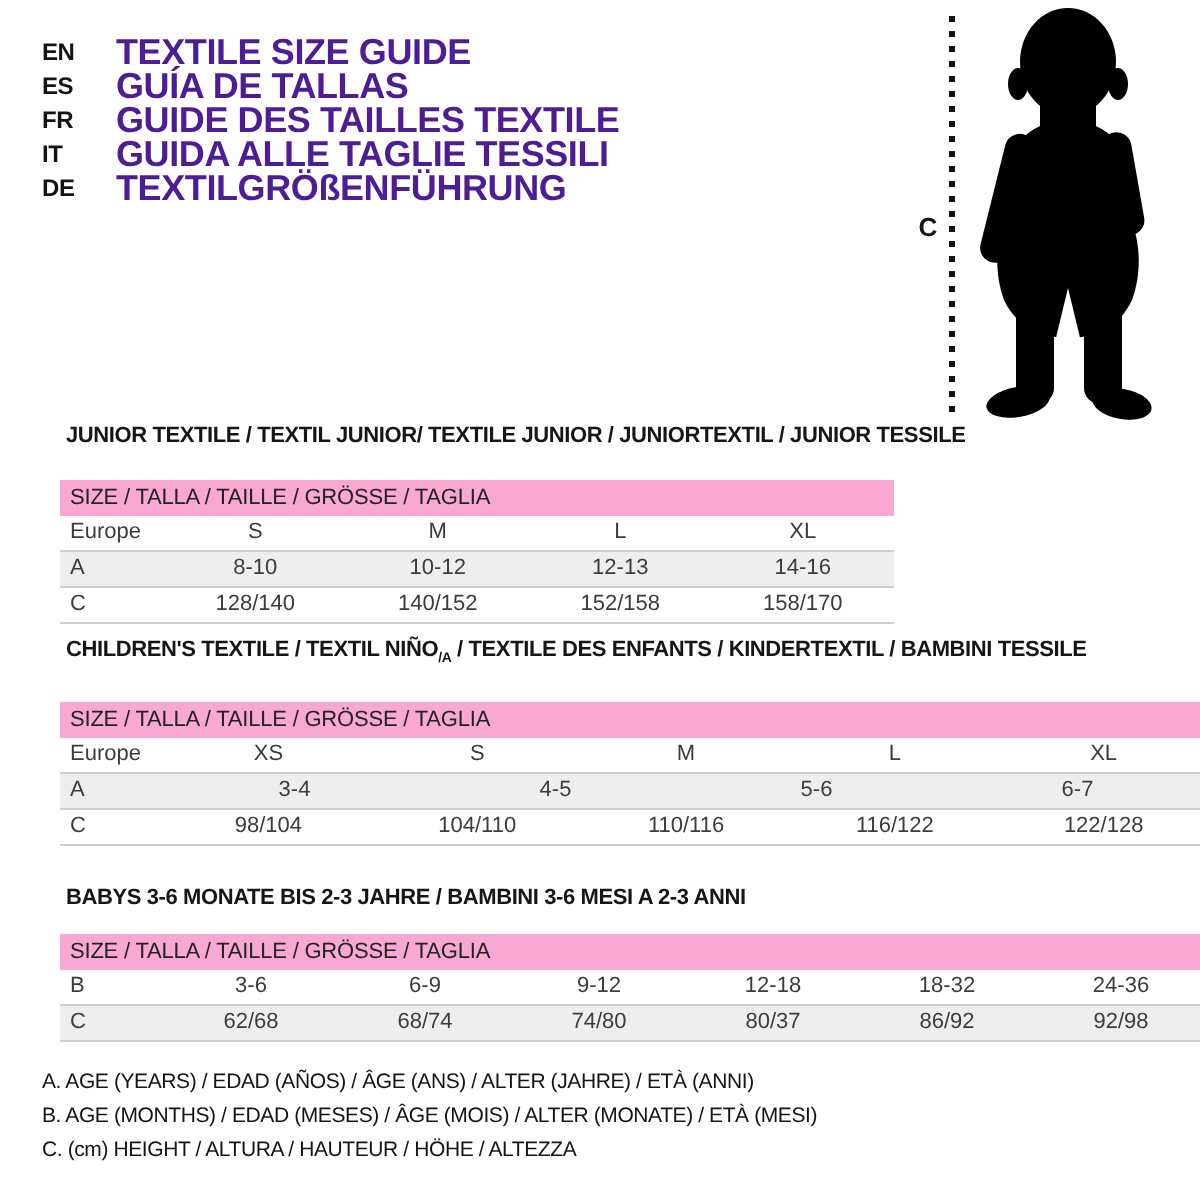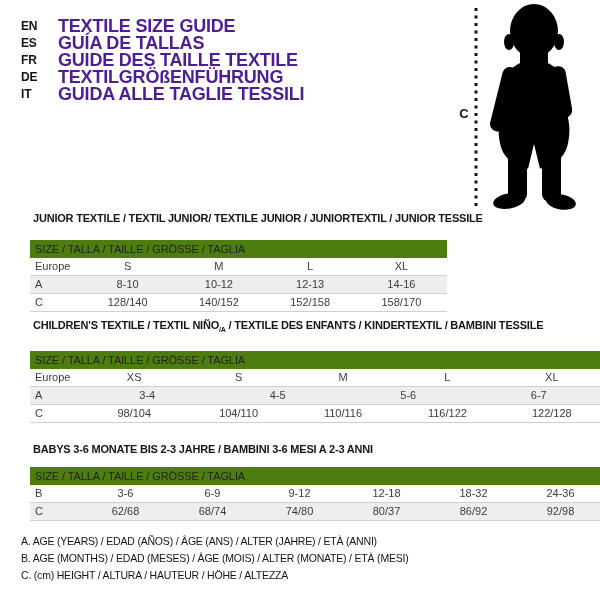--- a/index.html
+++ b/index.html
@@ -24,21 +24,21 @@
   .section { position:absolute; left:30px; }
   .s1 { top:212px; width:417px; }
   .s2 { top:319px; width:574px; }
   .s3 { top:424px; width:574px; }
   .tbl-title { font-size:11px; font-weight:bold; letter-spacing:-0.2px; color:#161616; white-space:nowrap; line-height:13px; margin-left:3px; }
   .s1 .tbl-title, .s2 .tbl-title { margin-bottom:15px; }
   .s3 .tbl-title { line-height:17px; margin-bottom:9px; }
   .tbl-title sub { font-size:7px; }
 
   .size-bar {
-    height:18px; line-height:18px; background:#4d7c0f; padding-left:5px;
+    height:18px; line-height:18px; background:#f9a8d4; padding-left:5px;
     font-size:11px; color:#222222; letter-spacing:-0.1px;
   }
   .trow {
     display:flex; height:18px; line-height:17px;
     border-bottom:1px solid #cfcfcf; font-size:11px; color:#3c3c3c;
   }
   .trow:nth-child(even) { background:#eeeeee; }
   .tlabel { width:52px; padding-left:5px; }
   .tcell { flex:1; text-align:center; }
 
@@ -55,29 +55,29 @@
     <div class="lang-row">
       <span class="lang-code">EN</span>
       <span class="lang-title">TEXTILE SIZE GUIDE</span>
     </div>
     <div class="lang-row">
       <span class="lang-code">ES</span>
       <span class="lang-title">GUÍA DE TALLAS</span>
     </div>
     <div class="lang-row">
       <span class="lang-code">FR</span>
-      <span class="lang-title">GUIDE DES TAILLE TEXTILE</span>
+      <span class="lang-title">GUIDE DES TAILLES TEXTILE</span>
+    </div>
+    <div class="lang-row">
+      <span class="lang-code">IT</span>
+      <span class="lang-title">GUIDA ALLE TAGLIE TESSILI</span>
     </div>
     <div class="lang-row">
       <span class="lang-code">DE</span>
       <span class="lang-title">TEXTILGRÖßENFÜHRUNG</span>
-    </div>
-    <div class="lang-row">
-      <span class="lang-code">IT</span>
-      <span class="lang-title">GUIDA ALLE TAGLIE TESSILI</span>
     </div>
   </div>
 
   <svg class="figure-svg" viewBox="0 0 150 214" xmlns="http://www.w3.org/2000/svg">
     <line x1="26" y1="8" x2="26" y2="208" stroke="#141414" stroke-width="3" stroke-dasharray="3 4.5"></line>
     <g fill="#000000">
 
       <ellipse cx="84" cy="31" rx="24" ry="27"></ellipse>
       <ellipse cx="59" cy="42" rx="5" ry="8"></ellipse>
       <ellipse cx="109" cy="42" rx="5" ry="8"></ellipse>

